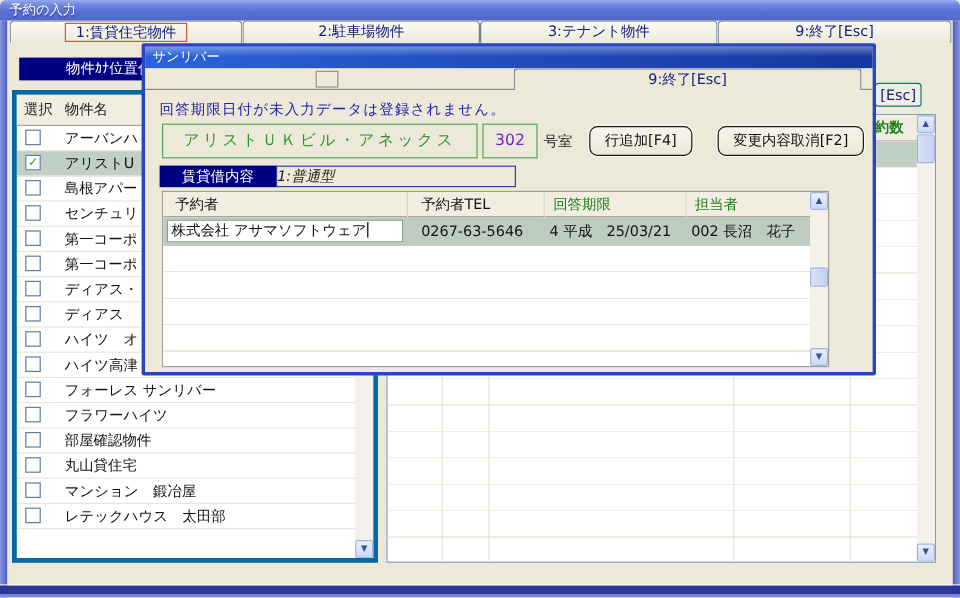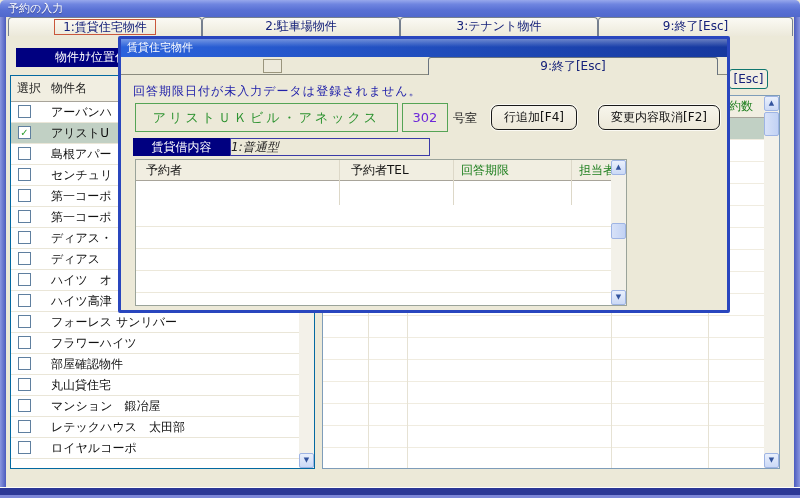--- a/index.html
+++ b/index.html
@@ -23,21 +23,21 @@
   
   .tab { position:absolute; top:17px; height:19px; background:linear-gradient(#FBFAF4,#ECE9DA);
     border:1px solid #76808F; border-bottom:none; border-radius:4px 4px 0 0;
     color:#16227A; text-align:center; line-height:17px; }
   .tabfocus { display:inline-block; border:1px solid #C9573B; padding:0 8px; line-height:14px; margin-top:1px; }
 
   
   .lp-header { position:absolute; left:16px; top:48px; width:150px; height:19px; background:#000080;
     color:#fff; text-align:center; line-height:19px; }
   .lp-box { position:absolute; left:10px; top:75px; width:305px; height:394px; background:#fff;
-    border:1px solid #0369a1; }
+    border:4px solid #0369a1; }
   .lp-colhead { position:absolute; left:0; top:0; right:0; height:26px; background:#F1EEE1;
     border-bottom:1px solid #A8A49A; line-height:25px; color:#222; }
   .lp-colhead .c1 { position:absolute; left:6px; }
   .lp-colhead .c2 { position:absolute; left:40px; }
   .lrows { position:absolute; left:0; top:26px; right:15px; bottom:0; overflow:hidden; }
   .lrow { position:relative; height:21px; border-bottom:1px solid #EAE6D8; }
   .lrow.sel { background:#C1D0C4; }
   .lrow .cb { position:absolute; left:7px; top:3px; width:13px; height:13px; background:#fff;
     border:1px solid #5F7F9F; font-size:10px; line-height:11px; text-align:center; color:#2E9E2E; font-weight:bold; }
   .lrow .nm { position:absolute; left:40px; top:0; line-height:20px; white-space:nowrap; }
@@ -49,21 +49,21 @@
   .sb-thumb { position:absolute; left:0; width:15px; background:linear-gradient(to right,#D8E2F8,#C2D2F4);
     border:1px solid #9EB4E4; border-radius:2px; }
 
   
   .rp-escfrag { position:absolute; left:729px; top:69px; width:39px; height:20px; background:#F1EEE2;
     border:1px solid #0f766e; border-radius:3px; color:#16227A; text-align:center; line-height:18px; }
   .rp-box { position:absolute; left:322px; top:95px; width:458px; height:374px; background:#fff;
     border:1px solid #7F9DB9; }
   .rp-colhead { position:absolute; left:0; top:0; right:0; height:22px; background:#F1EEE1;
     border-bottom:1px solid #A8A49A; }
-  .rp-colfrag { position:absolute; left:406px; top:0; line-height:21px; color:#1E7F1E; }
+  .rp-colfrag { position:absolute; left:406px; top:0; line-height:21px; color:#1E7F1E;font-weight:bold; }
   .rp-row1 { position:absolute; left:0; top:22px; width:443px; height:22px; background:#C1D0C4; }
   .rp-grid { position:absolute; left:0; top:22px; width:443px; bottom:0;
     background:repeating-linear-gradient(to bottom,transparent 0 21px,#F0ECE0 21px 22px); }
   .rp-col { position:absolute; top:0; bottom:0; width:1px; background:#E6E2D4; }
 
   
   .dialog { position:absolute; left:118px; top:36px; width:612px; height:277px;
     border:3px solid #2946BE; border-radius:2px; background:#ECE9D8; }
   .dlg-title { position:absolute; left:0; top:0; right:0; height:18px;
     background:linear-gradient(to bottom,rgba(255,255,255,.35),rgba(255,255,255,0) 45%),
@@ -83,21 +83,21 @@
   .dlg-room { position:absolute; left:281px; top:46px; width:46px; height:29px;
     border:1px solid #55A455; color:#6d28d9; font-size:13px; text-align:center; line-height:27px; }
   .dlg-roomsuffix { position:absolute; left:332px; top:53px; color:#222; }
   .xpbtn { position:absolute; top:48px; height:25px; background:linear-gradient(#F7F5EC,#ECE8D8);
     border:1px solid #1a1a1a; border-radius:7px; box-shadow:0 0 0 1px #FBFAF4; color:#111;
     text-align:center; line-height:23px; }
   .dlg-leaselbl { position:absolute; left:12px; top:81px; width:97px; height:18px; background:#000080;
     color:#fff; text-align:center; line-height:18px; }
   .dlg-leaseval { position:absolute; left:109px; top:81px; width:200px; height:18px;
     border:1px solid #3A3AA8; color:#222; text-align:left; line-height:16px;font-style:italic; }
-  .dlg-table { position:absolute; left:14px; top:102px; width:492px; height:147px;
+  .dlg-table { position:absolute; left:14px; top:102px; width:556px; height:147px;
     border:1px solid #9AA39A; background:#fff; overflow:hidden; }
   .dt-head { position:absolute; left:0; top:0; width:576px; height:21px; background:#F1EEE1;
     border-bottom:1px solid #A8A49A; }
   .dt-head span { position:absolute; top:0; line-height:20px; }
   .dt-col { position:absolute; top:0; bottom:0; width:1px; background:#DDD8C8; }
   .dt-row { position:absolute; left:0; top:21px; width:576px; height:24px; background:#BCCDC0; }
   .dt-input { position:absolute; left:3px; top:2px; width:197px; height:19px; background:#fff;
     border:1px solid #889E88; line-height:17px; padding-left:3px; white-space:nowrap; overflow:hidden; }
   .caret { display:inline-block; width:1px; height:13px; background:#000; vertical-align:-2px; margin-left:1px; }
   .dt-cell { position:absolute; top:0; line-height:24px; white-space:nowrap; }
@@ -191,24 +191,20 @@
           <span class="nm">丸山貸住宅</span>
         </div>
         <div class="lrow">
           <div class="cb"></div>
           <span class="nm">マンション　鍛冶屋</span>
         </div>
         <div class="lrow">
           <div class="cb"></div>
           <span class="nm">レテックハウス　太田部</span>
         </div>
-        <div class="lrow">
-          <div class="cb"></div>
-          <span class="nm">ロイヤルコーポ</span>
-        </div>
       </div>
     <div class="sb" style="right:0;top:0;bottom:0;">
       <div class="sb-btn" style="top:0;">▲</div>
       <div class="sb-thumb" style="top:16px;height:44px;"></div>
       <div class="sb-btn" style="bottom:0;">▼</div>
     </div>
   </div>
 
   <div class="rp-escfrag">[Esc]</div>
   <div class="rp-box">
@@ -223,21 +219,21 @@
     <div class="rp-col" style="left:385px;"></div>
     <div class="sb" style="right:0;top:0;bottom:0;">
       <div class="sb-btn" style="top:0;">▲</div>
       <div class="sb-thumb" style="top:16px;height:24px;"></div>
       <div class="sb-btn" style="bottom:0;">▼</div>
     </div>
   </div>
 
   <div class="dialog">
     <div class="dlg-title">
-      <span>賃貸住宅物件</span>
+      <span>サンリバー</span>
     </div>
     <div class="dlg-body">
       <div class="dlg-tabline"></div>
       <div class="dlg-smallbox"></div>
       <div class="dlg-closetab">9:終了[Esc]</div>
 
       <div class="dlg-warning">回答期限日付が未入力データは登録されません。</div>
 
       <div class="dlg-bldg">アリストＵＫビル・アネックス</div>
       <div class="dlg-room">302</div>
@@ -251,20 +247,26 @@
       <div class="dlg-table">
         <div class="dt-head">
           <span style="left:10px;">予約者</span>
           <span style="left:215px;">予約者TEL</span>
           <span style="left:325px;" class="green">回答期限</span>
           <span style="left:443px;" class="green">担当者</span>
         </div>
         <div class="dt-col" style="left:203px;"></div>
         <div class="dt-col" style="left:317px;"></div>
         <div class="dt-col" style="left:435px;"></div>
+        <div class="dt-row">
+          <div class="dt-input"><span>株式会社 アサマソフトウェア</span><span class="caret"></span></div>
+          <span class="dt-cell" style="left:215px;">0267-63-5646</span>
+          <span class="dt-cell" style="left:322px;">4 平成　25/03/21</span>
+          <span class="dt-cell" style="left:440px;">002 長沼　花子</span>
+        </div>
         <div class="dt-empty"></div>
         <div class="sb" style="right:0;top:0;bottom:0;background:#F3F1E9;">
           <div class="sb-btn" style="top:0;">▲</div>
           <div class="sb-thumb" style="top:63px;height:16px;"></div>
           <div class="sb-btn" style="bottom:0;">▼</div>
         </div>
       </div>
     </div>
   </div>
 

